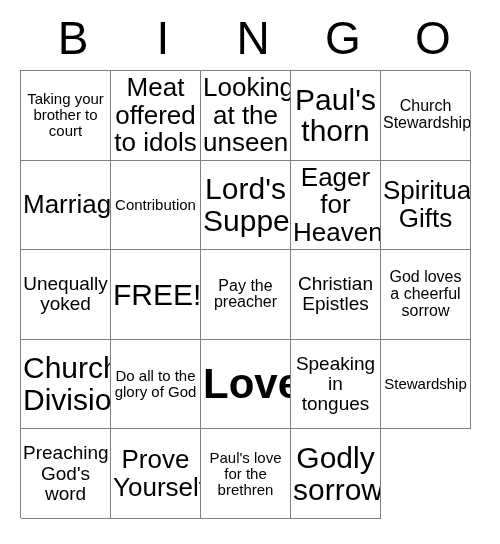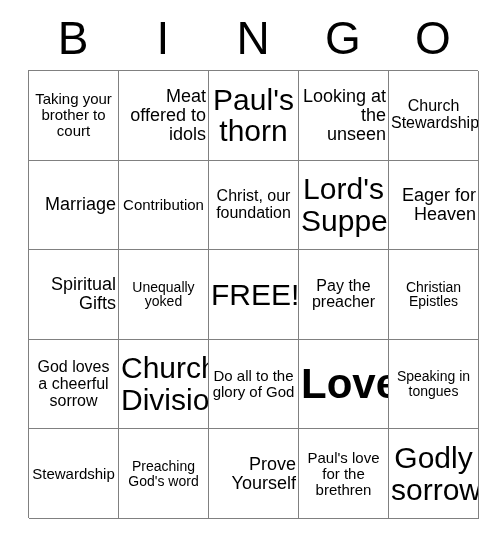--- a/index.html
+++ b/index.html
@@ -36,21 +36,21 @@
     text-align: center;
     font-size: 46px;
     line-height: 52px;
     font-weight: 400;
     letter-spacing: 0;
     color: #000000;
   }
   
   #bingo-grid {
     position: absolute;
-    left: 28px;
+    left: 20px;
     top: 70px;
     width: 450px;
     height: 448px;
     display: grid;
     grid-template-columns: repeat(5, 90px);
     grid-template-rows: repeat(5, 89.6px);
     border-top: 1px solid #808080;
     border-left: 1px solid #808080;
     box-sizing: border-box;
     background: #ffffff;
@@ -71,23 +71,23 @@
     display: block;
     width: 100%;
     line-height: 1.06;
     color: #000000;
     white-space: pre-line;
   }
   
   .fs-xs  span { font-size: 15px; }
   .fs-s   span { font-size: 15px; }
   .fs-sm  span { font-size: 16px; }
-  .fs-m   span { font-size: 14px; }
+  .fs-m   span { font-size: 19px; }
   .fs-ml  span { font-size: 16px; }
-  .fs-xl  span { font-size: 18px; text-align: right; }
+  .fs-xl  span { font-size: 26px; }
   .fs-xxl span { font-size: 30px; }
   .fs-huge span { font-size: 42px; font-weight: bold; }
 </style>
 </head>
 <body>
 
 <div id="card">
 
   <div id="bingo-header">
     <div class="hcell">B</div>
@@ -97,38 +97,35 @@
     <div class="hcell">O</div>
   </div>
 
   <div id="bingo-grid">
     <div class="cell fs-s">
         <span>Taking your brother to court</span>
       </div>
     <div class="cell fs-xl">
         <span>Meat offered to idols</span>
       </div>
+    <div class="cell fs-xl">
+        <span>Looking at the unseen</span>
+      </div>
     <div class="cell fs-xxl">
         <span>Paul's thorn</span>
-      </div>
-    <div class="cell fs-xl">
-        <span>Looking at the unseen</span>
       </div>
     <div class="cell fs-sm">
         <span>Church Stewardship</span>
       </div>
 
     <div class="cell fs-xl">
         <span>Marriage</span>
       </div>
     <div class="cell fs-xs">
         <span>Contribution</span>
-      </div>
-    <div class="cell fs-sm">
-        <span>Christ, our foundation</span>
       </div>
     <div class="cell fs-xxl">
         <span>Lord's Supper</span>
       </div>
     <div class="cell fs-xl">
         <span>Eager for Heaven</span>
       </div>
 
     <div class="cell fs-xl">
         <span>Spiritual Gifts</span>

